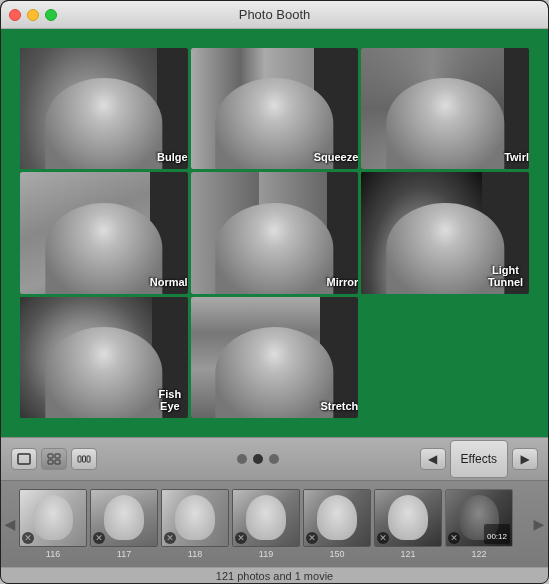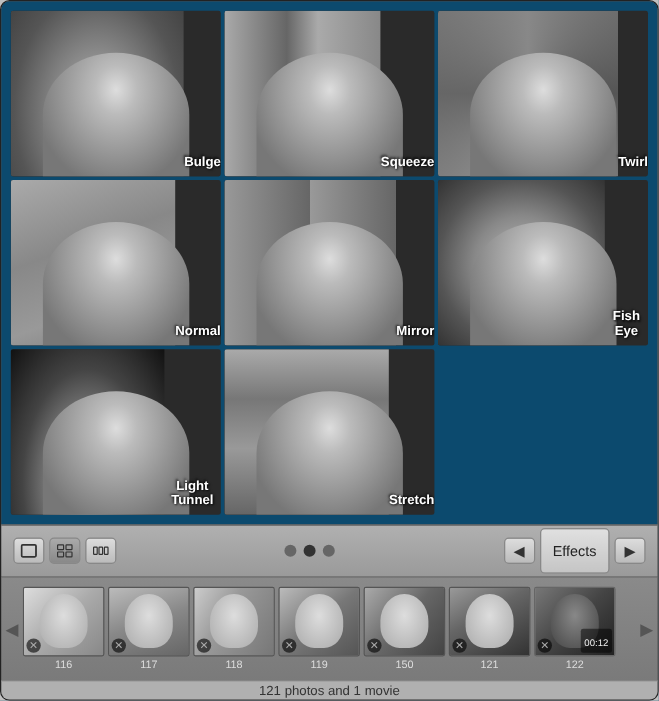--- a/index.html
+++ b/index.html
@@ -57,22 +57,22 @@
       background: #1a1a1a;
       display: flex;
       flex-direction: column;
     }
     .effects-grid {
       display: grid;
       grid-template-columns: repeat(3, 1fr);
       grid-template-rows: repeat(3, 1fr);
       flex: 1;
       gap: 3px;
-      padding: 8px;
-      background: #0c4a6e;
+      padding: 19px;
+      background: #15803d;
     }
     .effect-cell {
       position: relative;
       background: #2a2a2a;
       overflow: hidden;
       border-radius: 2px;
       display: flex;
       align-items: flex-end;
       justify-content: center;
     }
@@ -315,20 +315,28 @@
       height: 45px;
       border-radius: 50% 50% 40% 40%;
       background: radial-gradient(ellipse at 50% 40%, #ddd, #aaa);
     }
   </style>
 </head>
 <body>
 
 <div class="window">
 
+  <div class="title-bar">
+    <div class="traffic-lights">
+      <div class="traffic-light tl-close"></div>
+      <div class="traffic-light tl-minimize"></div>
+      <div class="traffic-light tl-maximize"></div>
+    </div>
+    <span class="title-bar-title">Photo Booth</span>
+  </div>
 
   <div class="main-content">
 
     <div class="effects-grid">
 
       <div class="effect-cell cell-bulge">
         <div class="face-bg"></div>
         <div class="person-shape"></div>
         <span class="effect-label">Bulge</span>
       </div>
@@ -347,29 +355,29 @@
         <div class="face-bg"></div>
         <div class="person-shape"></div>
         <span class="effect-label">Normal</span>
       </div>
       <div class="effect-cell cell-mirror">
         <div class="face-bg"></div>
         <div class="person-shape"></div>
         <span class="effect-label">Mirror</span>
       </div>
 
+      <div class="effect-cell cell-lighttunnel">
+        <div class="face-bg"></div>
+        <div class="person-shape"></div>
+        <span class="effect-label">Light Tunnel</span>
+      </div>
       <div class="effect-cell cell-fisheye">
         <div class="face-bg"></div>
         <div class="person-shape"></div>
         <span class="effect-label">Fish Eye</span>
-      </div>
-      <div class="effect-cell cell-lighttunnel">
-        <div class="face-bg"></div>
-        <div class="person-shape"></div>
-        <span class="effect-label">Light Tunnel</span>
       </div>
       <div class="effect-cell cell-stretch">
         <div class="face-bg"></div>
         <div class="person-shape"></div>
         <span class="effect-label">Stretch</span>
       </div>
     </div>
 
     <div class="toolbar">
       <div class="toolbar-left">

